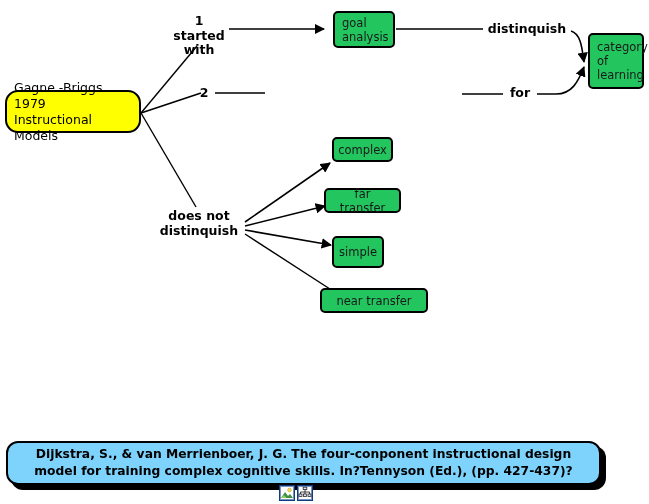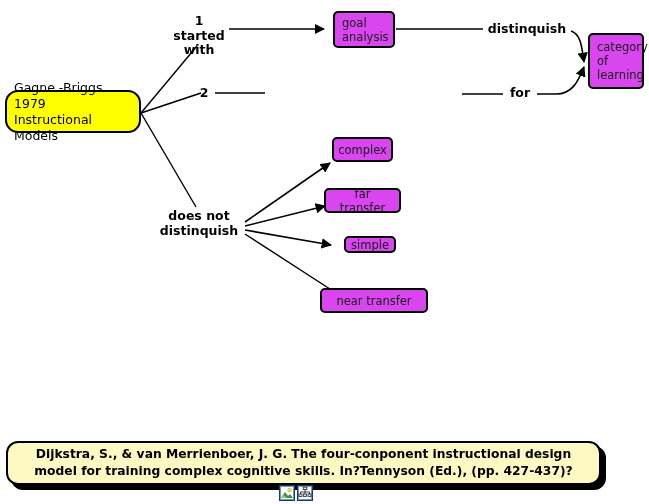--- a/index.html
+++ b/index.html
@@ -31,21 +31,21 @@
     height: 504px;
     pointer-events: none;
   }
 
   
   .node {
     position: absolute;
     box-sizing: border-box;
     border: 2px solid #000000;
     border-radius: 5px;
-    background: #d946ef;
+    background: #22c55e;
     color: #1a1a1a;
     font-size: 11.5px;
     line-height: 14px;
     padding: 4px 7px;
     display: flex;
     flex-direction: column;
     justify-content: center;
     white-space: pre-line;
   }
   .node.center-text { align-items: center; text-align: center; }
@@ -71,21 +71,21 @@
   .edge-label.center { text-align: center; }
 
   
   #citation-box {
     position: absolute;
     left: 6px;
     top: 441px;
     width: 595px;
     height: 44px;
     box-sizing: border-box;
-    background: #fef9c3;
+    background: #7dd3fc;
     border: 2px solid #000000;
     border-radius: 12px;
     box-shadow: 5px 5px 0 0 #000000;
     display: flex;
     align-items: center;
     justify-content: center;
     padding: 8px 12px;
   }
   #citation-text {
     font-weight: bold;
@@ -166,21 +166,21 @@
   </div>
 
   <div class="node center-text" style="left:332px; top:137px; width:61px; height:25px;">
     <span>complex</span>
   </div>
 
   <div class="node center-text" style="left:324px; top:188px; width:77px; height:25px;">
     <span>far transfer</span>
   </div>
 
-  <div class="node center-text" style="left:344px; top:236px; width:52px; height:17px;">
+  <div class="node center-text" style="left:332px; top:236px; width:52px; height:32px;">
     <span>simple</span>
   </div>
 
   <div class="node center-text" style="left:320px; top:288px; width:108px; height:25px;">
     <span>near transfer</span>
   </div>
 
   <div class="edge-label center" style="left:168px; top:14px; width:62px;">1
 started
 with</div>

